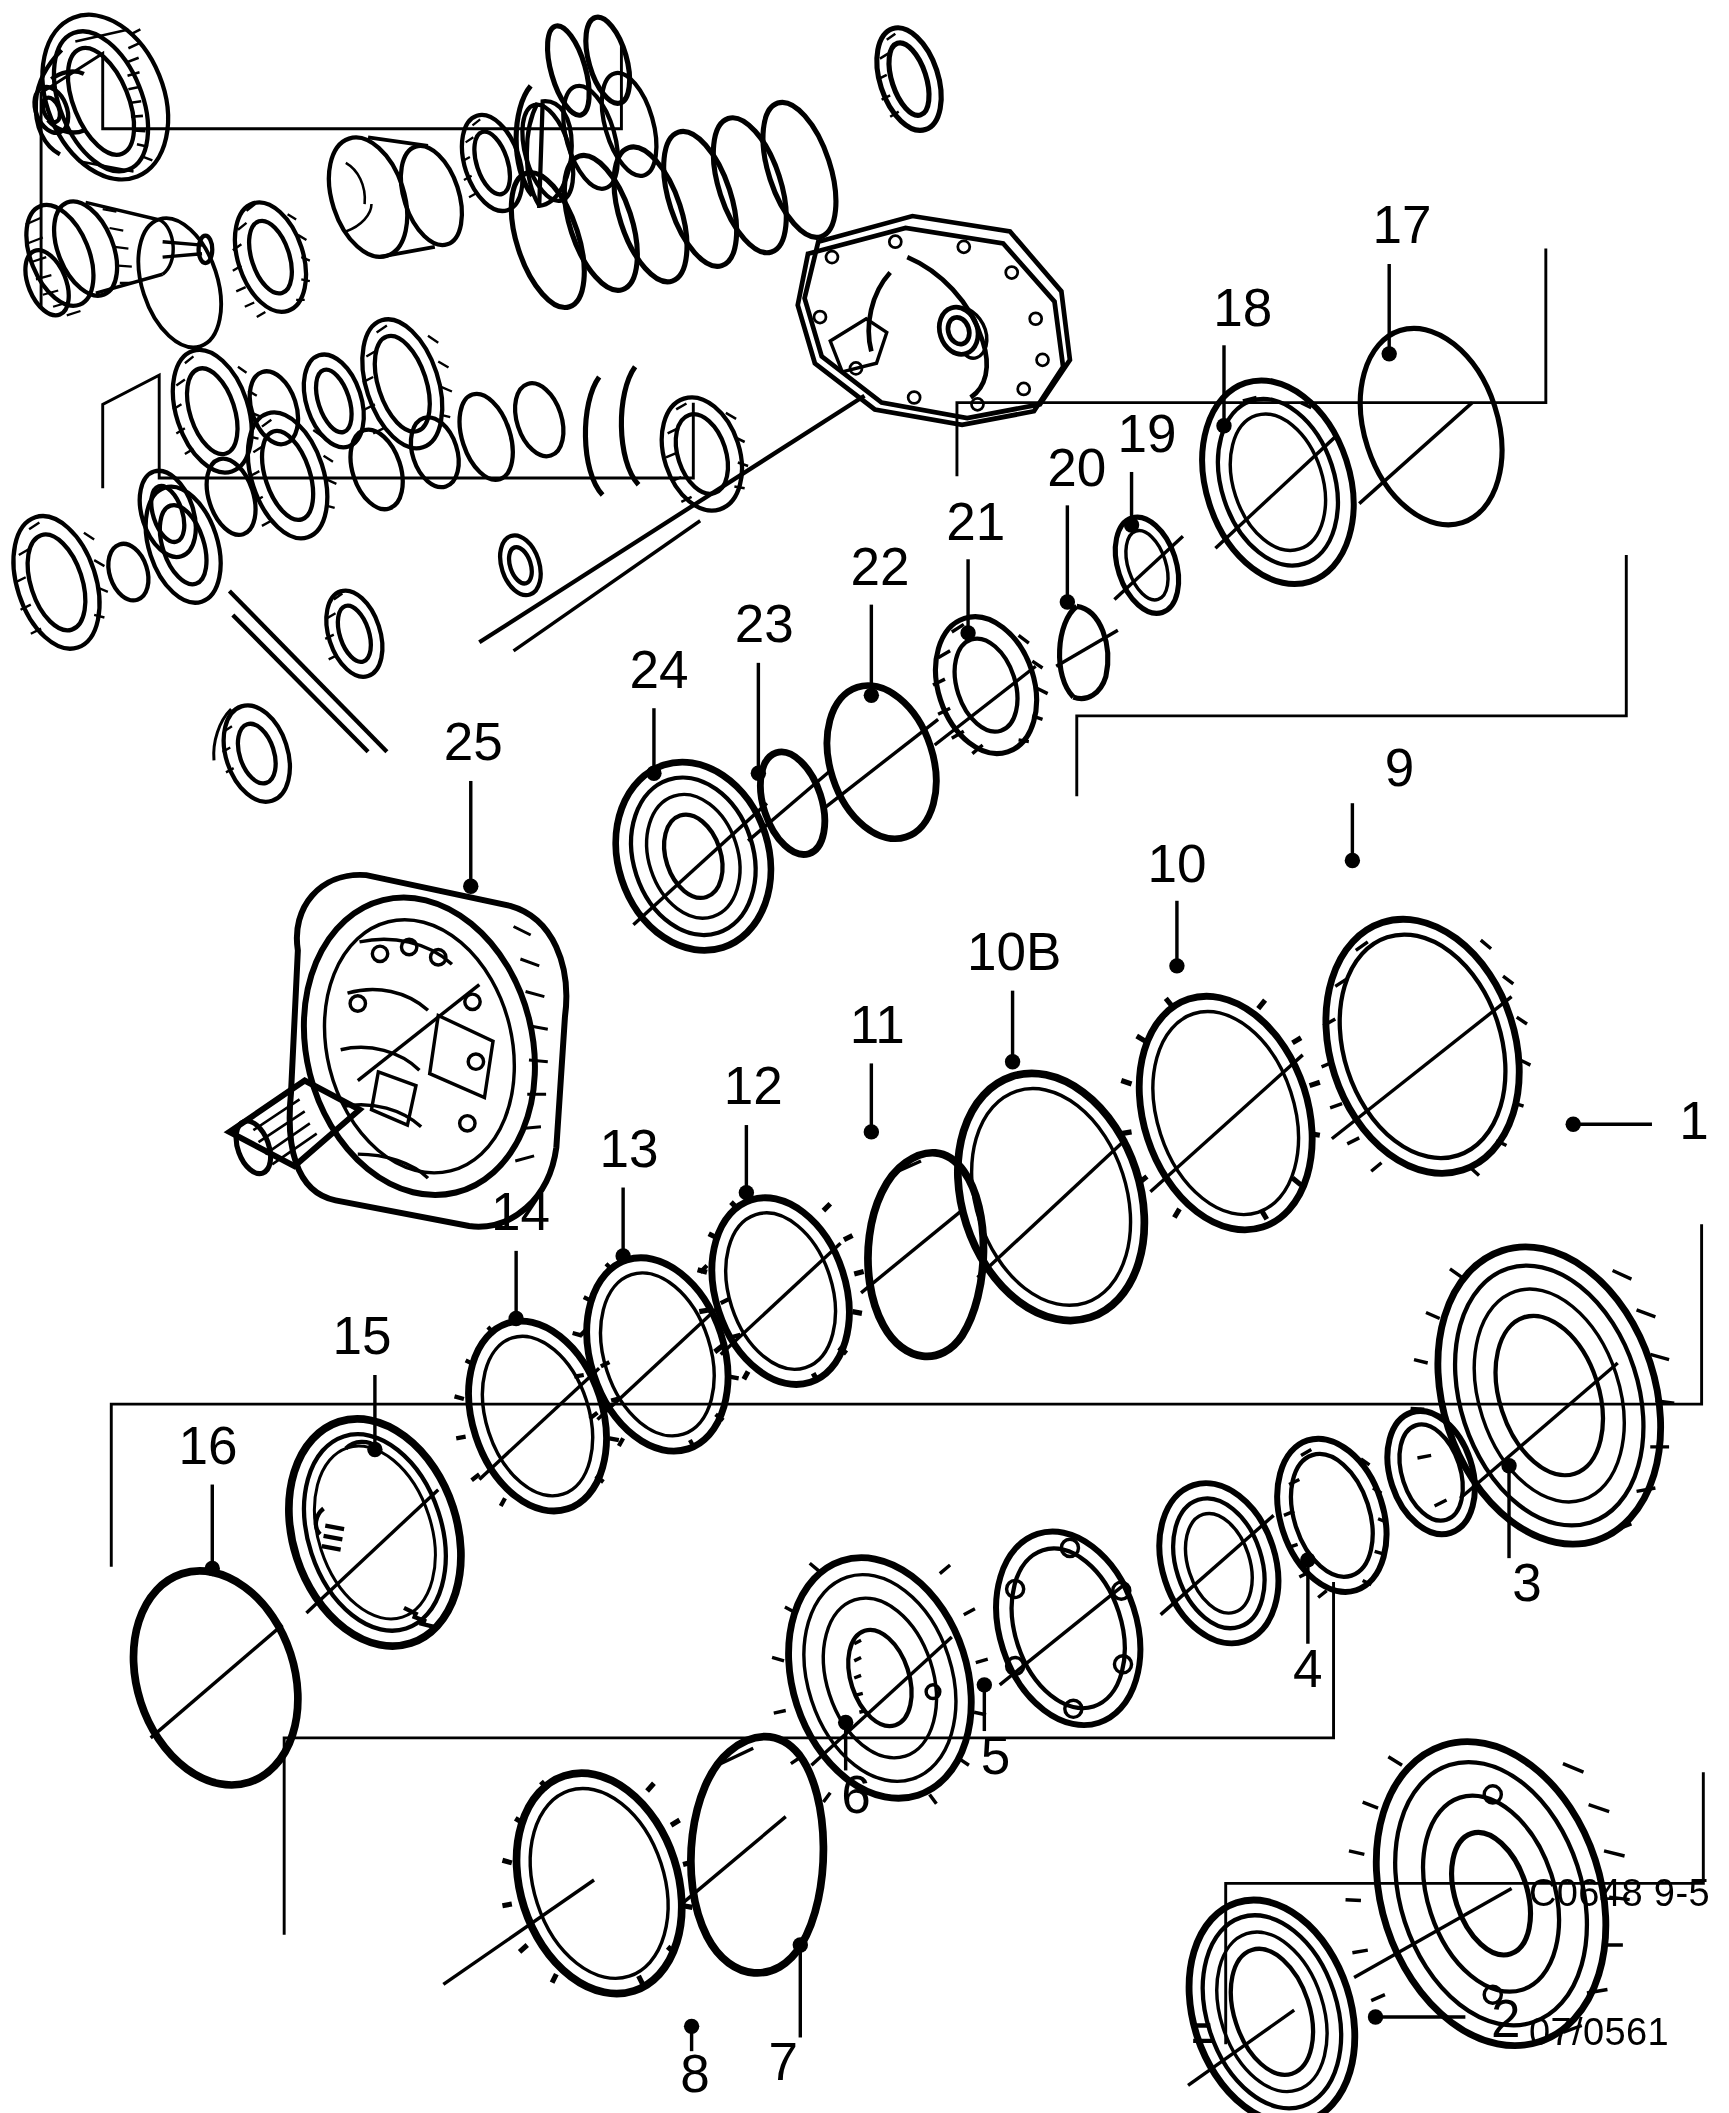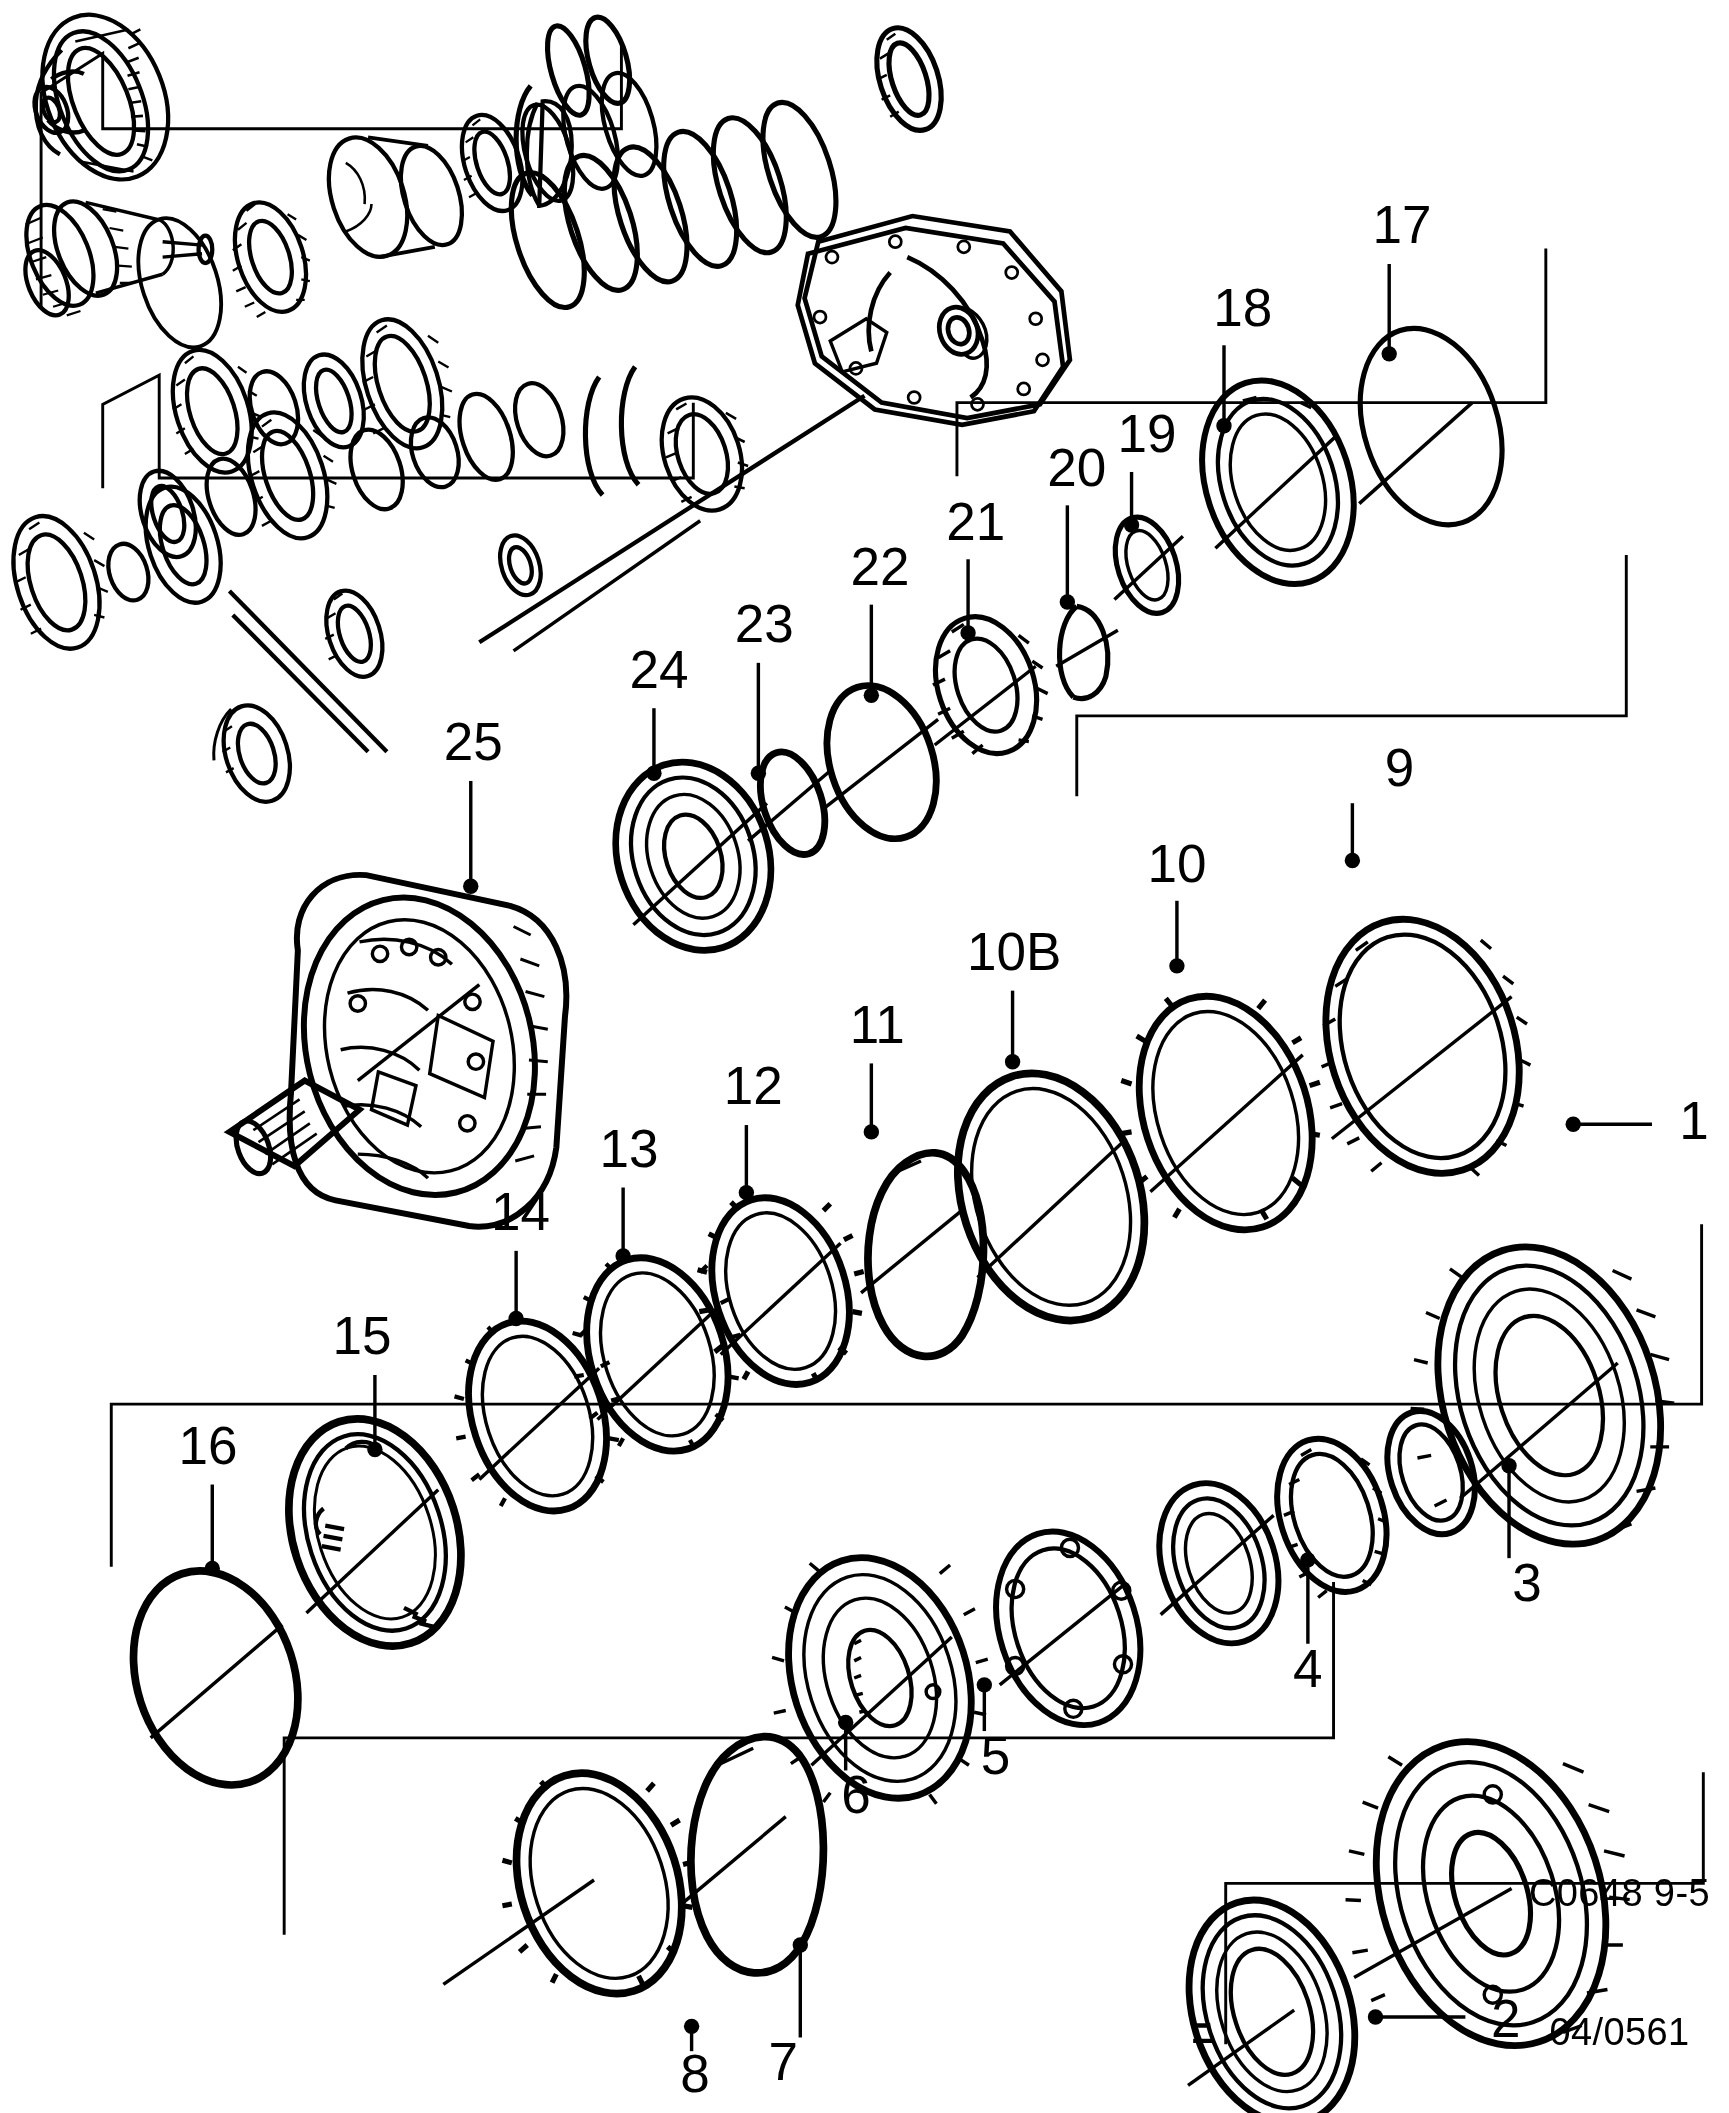--- a/index.html
+++ b/index.html
@@ -1,20 +1,20 @@
 <!DOCTYPE html>
 <html style="font-size:13.7px"><head>
 <meta charset="utf-8">
 <style>
   html,body{margin:0;padding:0;background:#ffffff;}
   body{width:1729px;height:2114px;position:relative;overflow:hidden;
        font-family:"Liberation Sans",sans-serif;color:#000;}
   #diagram{position:absolute;inset:0;width:1729px;height:2114px;}
   .callout-text{font-family:"Liberation Sans",sans-serif;font-weight:400;fill:#000;}
-  #footer{position:absolute;right:19px;bottom:12px;text-align:center;
+  #footer{position:absolute;right:19px;bottom:12px;text-align:left;
           font-size:38px;line-height:1.22;letter-spacing:0.4px;white-space:pre;}
   #footer div{margin:0;}
 </style>
 </head>
 <body>
 
 <svg id="diagram" viewBox="0 0 2020 2469" xmlns="http://www.w3.org/2000/svg">
 
   <defs>
     <g id="gearring">
@@ -647,15 +647,15 @@
         <line x1="550" y1="1035" x2="550" y2="912" stroke="#000" stroke-width="4"></line>
         <circle cx="550" cy="1035" r="9" fill="#000"></circle>
         <text x="553" y="888" text-anchor="middle" class="callout-text" font-size="62">25</text>
       </g>
     </g>
 
 </svg>
 
 <div id="footer">
   <div>C0648 9-5</div>
-  <div>04/0561</div>
+  <div>07/0561</div>
 </div>
 
 
 </body></html>

